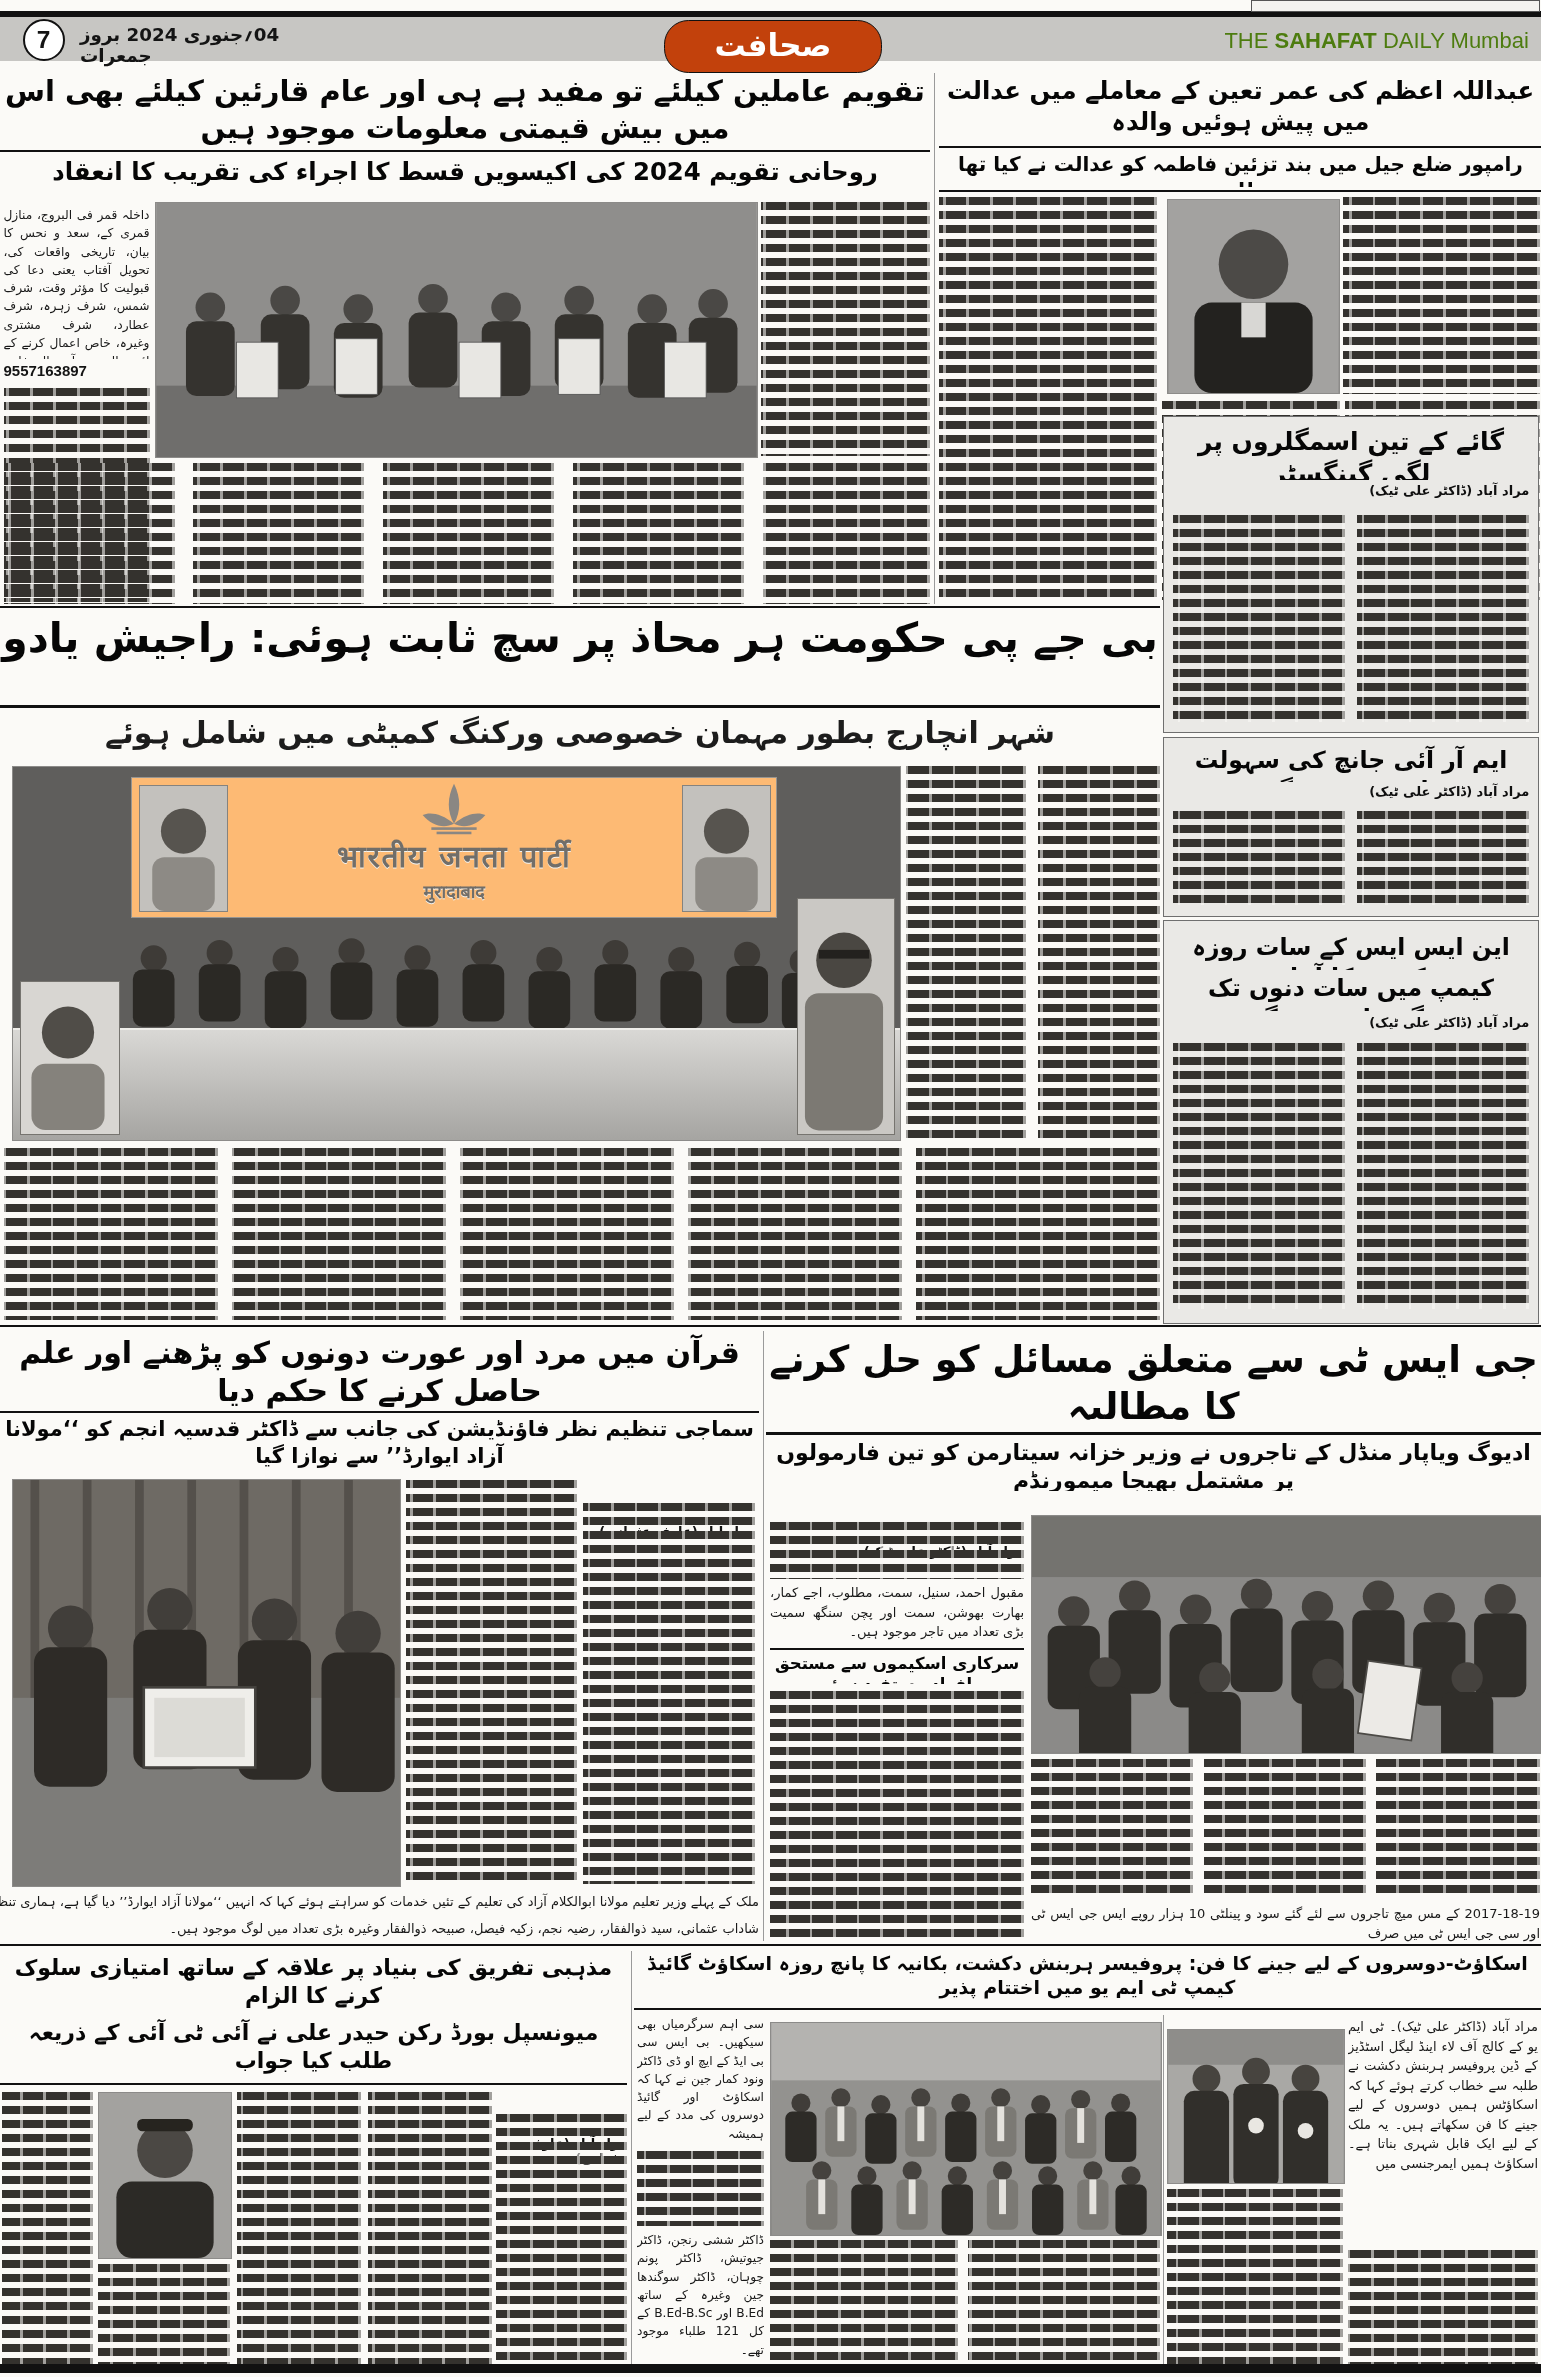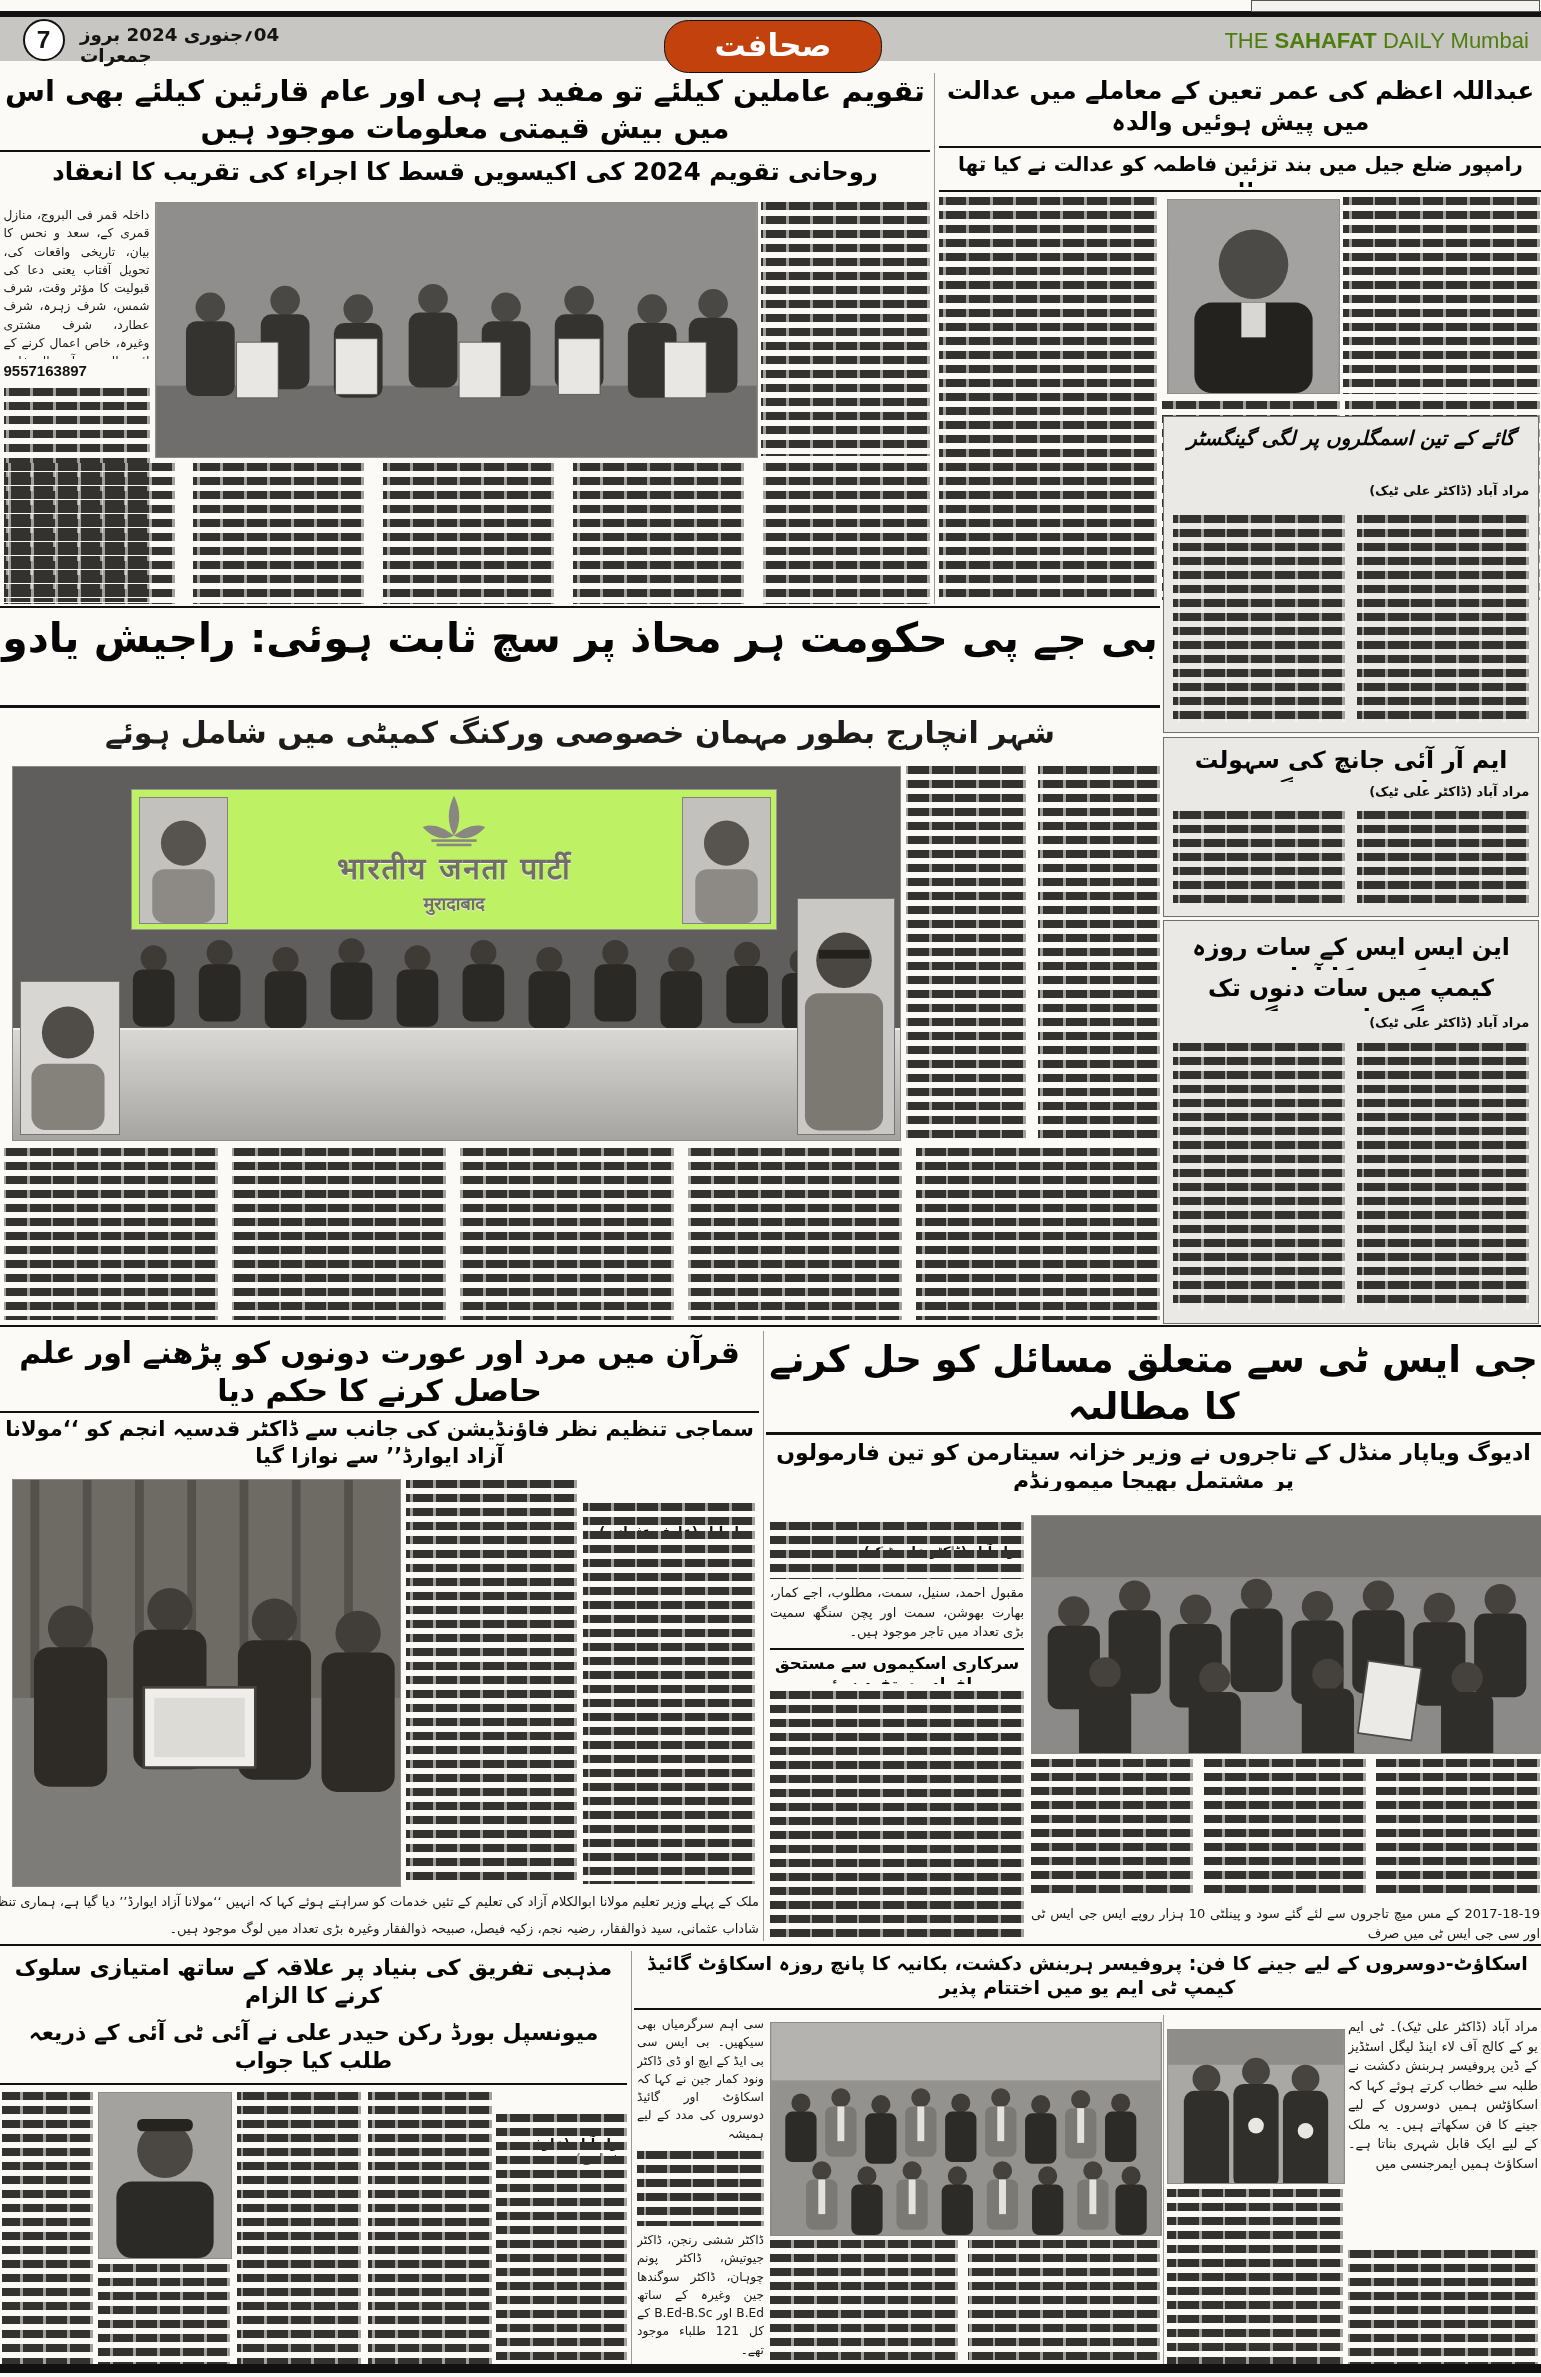--- a/index.html
+++ b/index.html
@@ -97,21 +97,21 @@
       <rect x="30" y="118" width="136" height="104" rx="20" fill="#23221f"></rect>
       <rect x="84" y="118" width="28" height="40" fill="#d8d7d4"></rect>
     </svg>
   </div>
   <div class="abs greek" style="left:1343px;top:197px;width:197px;height:197px;"></div>
   <div class="abs greek" style="left:939px;top:197px;width:218px;height:402px;"></div>
   <div class="abs greek" style="left:1162px;top:401px;width:178px;height:199px;"></div>
   <div class="abs greek" style="left:1345px;top:401px;width:195px;height:199px;"></div>
 
   <div class="abs box" style="left:1163px;top:416px;width:374px;height:315px;">
-    <div class="u hl c" style="margin:8.7px 7px 0;height:54px;font-size:20px;font-style:italic;">گائے کے تین اسمگلروں پر لگی گینگسٹر</div>
+    <div class="u hl c" style="margin:8.7px 7px 0;height:54px;font-size:25px;">گائے کے تین اسمگلروں پر لگی گینگسٹر</div>
     <div class="u byline" style="margin:3.5px 8.7px 0;text-align:right;">مراد آباد (ڈاکٹر علی ٹیک)</div>
     <div class="greek" style="position:absolute;left:8.7px;top:98px;width:172px;height:207px;"></div>
     <div class="greek" style="position:absolute;left:193px;top:98px;width:172px;height:207px;"></div>
   </div>
 
   <div class="abs box" style="left:1163px;top:737px;width:374px;height:178px;">
     <div class="u hl c" style="margin:7px 7px 0;height:37px;font-size:23.5px;">ایم آر آئی جانچ کی سہولت جلد شروع ہوگی</div>
     <div class="u byline" style="margin:1.7px 8.7px 0;text-align:right;">مراد آباد (ڈاکٹر علی ٹیک)</div>
     <div class="greek" style="position:absolute;left:8.7px;top:73px;width:172px;height:94px;"></div>
     <div class="greek" style="position:absolute;left:193px;top:73px;width:172px;height:94px;"></div>
@@ -124,21 +124,21 @@
     <div class="greek" style="position:absolute;left:8.7px;top:122px;width:172px;height:266px;"></div>
     <div class="greek" style="position:absolute;left:193px;top:122px;width:172px;height:266px;"></div>
   </div>
 
   <div class="abs rule" style="left:0;top:606px;width:1160px;height:1.7px;"></div>
   <div class="abs u hl c" style="left:0;top:615px;width:1160px;height:85px;font-size:41px;line-height:1.15;white-space:nowrap;">بی جے پی حکومت ہر محاذ پر سچ ثابت ہوئی: راجیش یادو</div>
   <div class="abs rule" style="left:0;top:705px;width:1160px;height:2.6px;"></div>
   <div class="abs u hl c" style="left:0;top:714px;width:1160px;height:45px;font-size:30px;color:#1c1c1c;">شہر انچارج بطور مہمان خصوصی ورکنگ کمیٹی میں شامل ہوئے</div>
 
   <div class="abs photo" style="left:12.2px;top:766px;width:887px;height:373px;background:#5f5e5c;">
-    <div class="abs" style="left:118px;top:22px;width:644px;height:139px;background:#bef264;border:0.9px solid #979591;">
+    <div class="abs" style="left:118px;top:10px;width:644px;height:139px;background:#fdba74;border:0.9px solid #979591;">
       <svg class="abs" style="left:287px;top:3.5px;" width="70" height="54" viewBox="0 0 80 62">
         <g fill="#8a8783">
           <path d="M40 2 C32 18 32 34 40 48 C48 34 48 18 40 2Z"></path>
           <path d="M40 48 C26 36 12 34 4 38 C14 50 28 54 40 48Z"></path>
           <path d="M40 48 C54 36 68 34 76 38 C66 50 52 54 40 48Z"></path>
           <rect x="14" y="52" width="52" height="3"></rect>
             <rect x="20" y="57" width="40" height="3"></rect>
         </g>
       </svg>
       <div class="bannertxt b c" style="position:absolute;left:0;top:57px;width:644px;font-size:30px;letter-spacing:1.7px;">भारतीय जनता पार्टी</div>

